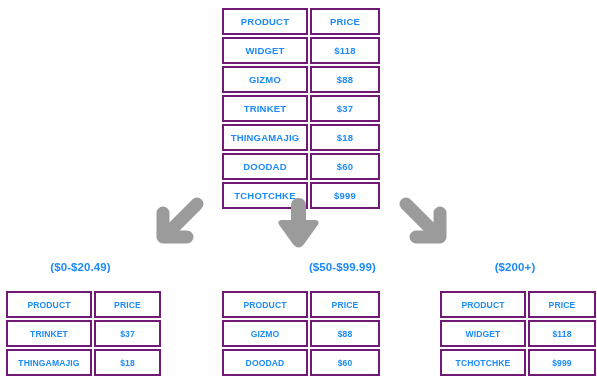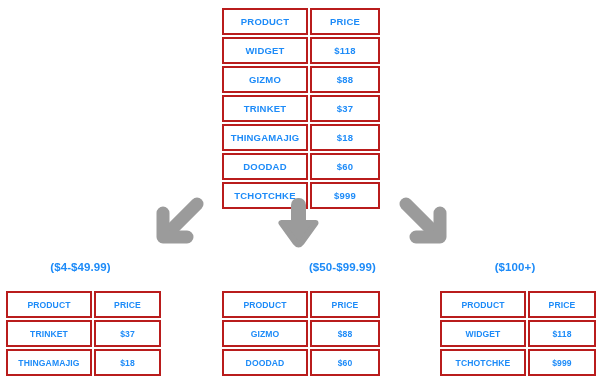--- a/index.html
+++ b/index.html
@@ -18,21 +18,21 @@
 
   
   .tbl {
     position: absolute;
     border-collapse: separate;
     border-spacing: 2px;
     table-layout: fixed;
     background: #ffffff;
   }
   .tbl td {
-    border: 2px solid #b91c1c;
+    border: 2px solid #701a75;
     background: #ffffff;
     color: #1d8bf8;
     font-weight: bold;
     text-align: center;
     vertical-align: middle;
     white-space: nowrap;
     overflow: hidden;
   }
 
   
@@ -138,23 +138,23 @@
   </g>
 </svg>
 
 <svg id="arrow-right" class="arrow" width="56" height="52" viewBox="0 0 56 52">
   <g stroke="#9b9b9b" stroke-width="13" stroke-linecap="round" stroke-linejoin="round" fill="none">
     <path d="M8 7 L40 39"></path>
     <path d="M42 16 L42 40 L18 40"></path>
   </g>
 </svg>
 
-<div id="bucket-label-0" class="bucket-label">($4-$49.99)</div>
+<div id="bucket-label-0" class="bucket-label">($0-$20.49)</div>
 <div id="bucket-label-1" class="bucket-label">($50-$99.99)</div>
-<div id="bucket-label-2" class="bucket-label">($100+)</div>
+<div id="bucket-label-2" class="bucket-label">($200+)</div>
 
 <table id="bucket-table-0" class="tbl bucket-table">
   <tbody>
     <tr>
       <td class="c-product">PRODUCT</td>
       <td class="c-price">PRICE</td>
     </tr>
     <tr>
       <td class="c-product">TRINKET</td>
       <td class="c-price">$37</td>

